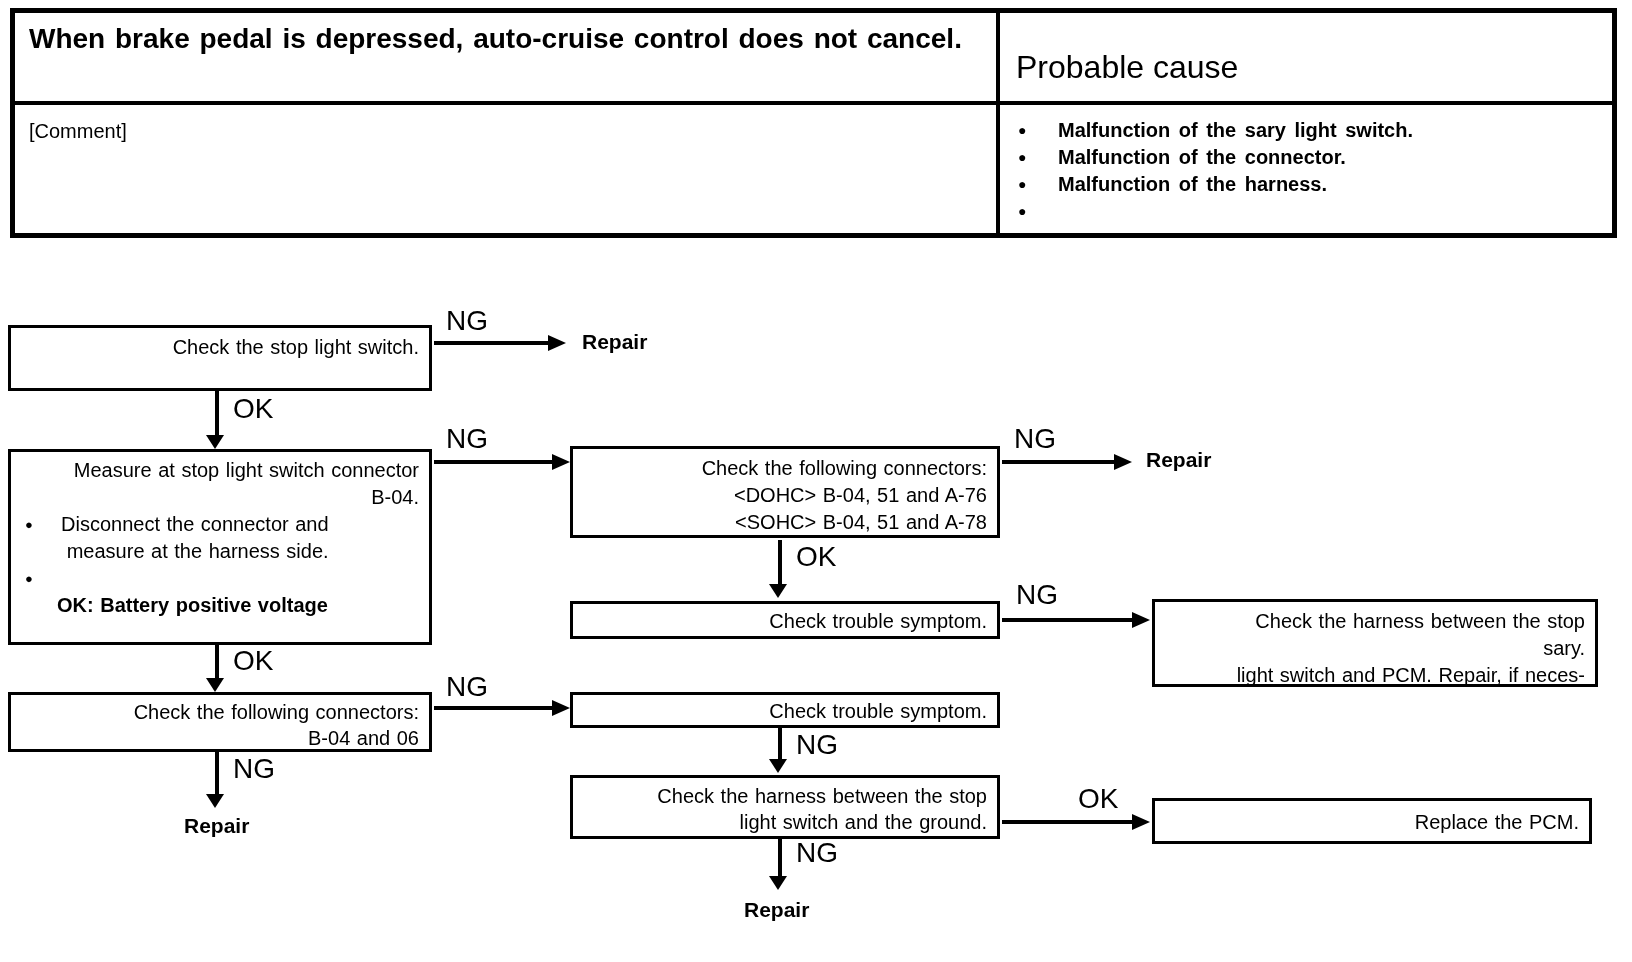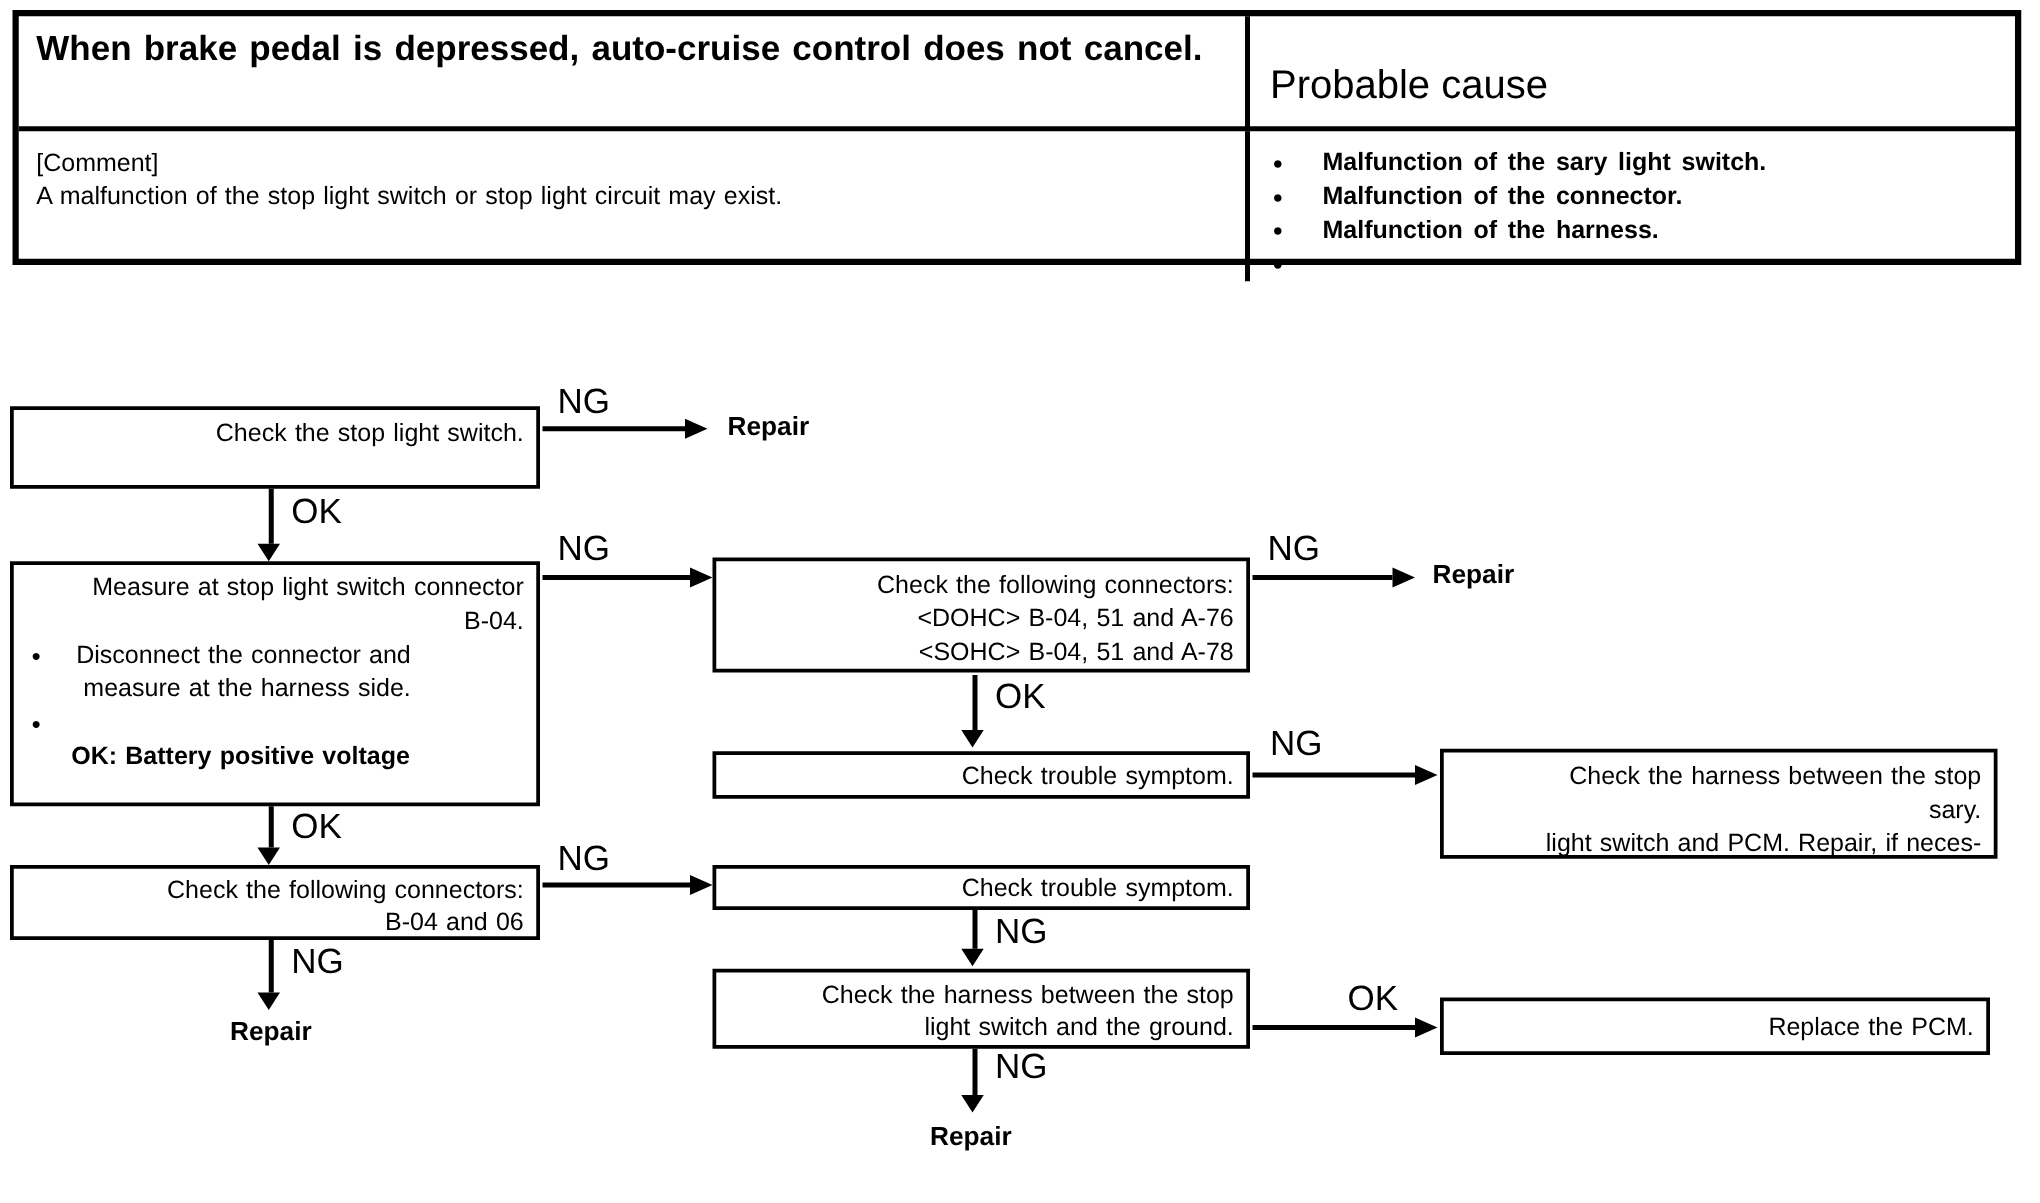--- a/index.html
+++ b/index.html
@@ -3,21 +3,21 @@
 <meta charset="utf-8">
 <style>
   html,body{margin:0;padding:0;background:#ffffff;}
   .page{
     position:relative;width:1632px;height:962px;background:#ffffff;
     font-family:"Liberation Sans","DejaVu Sans",sans-serif;color:#000;
     overflow:hidden;
   }
   
   .sym-table{
-    position:absolute;left:10px;top:8px;width:1607px;height:204px;
+    position:absolute;left:10px;top:8px;width:1607px;height:230px;
     border:5px solid #000;display:grid;
     grid-template-columns:985px 1fr;grid-template-rows:92px 1fr;
     box-sizing:border-box;background:#fff;
   }
   .cell{box-sizing:border-box;}
   .cell.l{border-right:4px solid #000;}
   .cell.h{border-bottom:4px solid #000;}
   .th-left{font-size:28px;font-weight:bold;line-height:32px;padding:10px 20px 0 14px;word-spacing:2px;}
   .th-right{font-size:32px;font-weight:normal;padding:36px 16px 0 16px;}
   .td-left{font-size:20px;line-height:26px;padding:13px 16px 0 14px;word-spacing:1px;}
@@ -48,21 +48,20 @@
 </head>
 <body>
 
 <div class="page">
 
   <div class="sym-table">
     <div class="cell l h th-left">When brake pedal is depressed, auto-cruise control does not cancel.</div>
     <div class="cell h th-right">Probable cause</div>
     <div class="cell l td-left">
       <div>[Comment]</div>
-      <div>A malfunction of the stop light switch or stop light circuit may exist.</div>
     </div>
     <div class="cell causes">
       <div class="cause-row">
         <span class="blt">●</span>
         <span>Malfunction of the sary light switch.</span>
       </div>
       <div class="cause-row">
         <span class="blt">●</span>
         <span>Malfunction of the connector.</span>
       </div>

